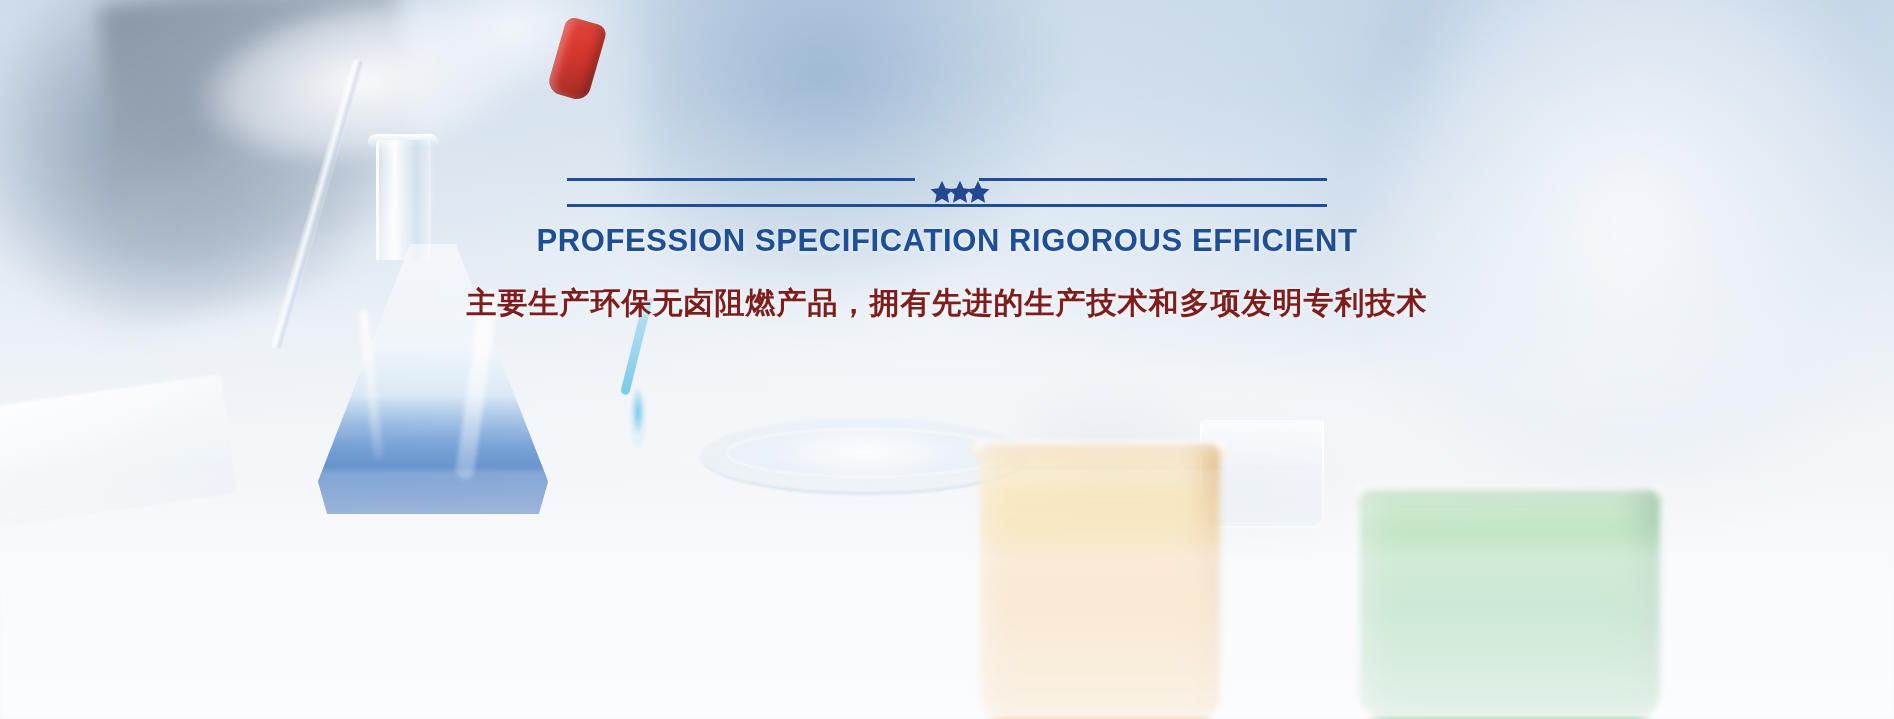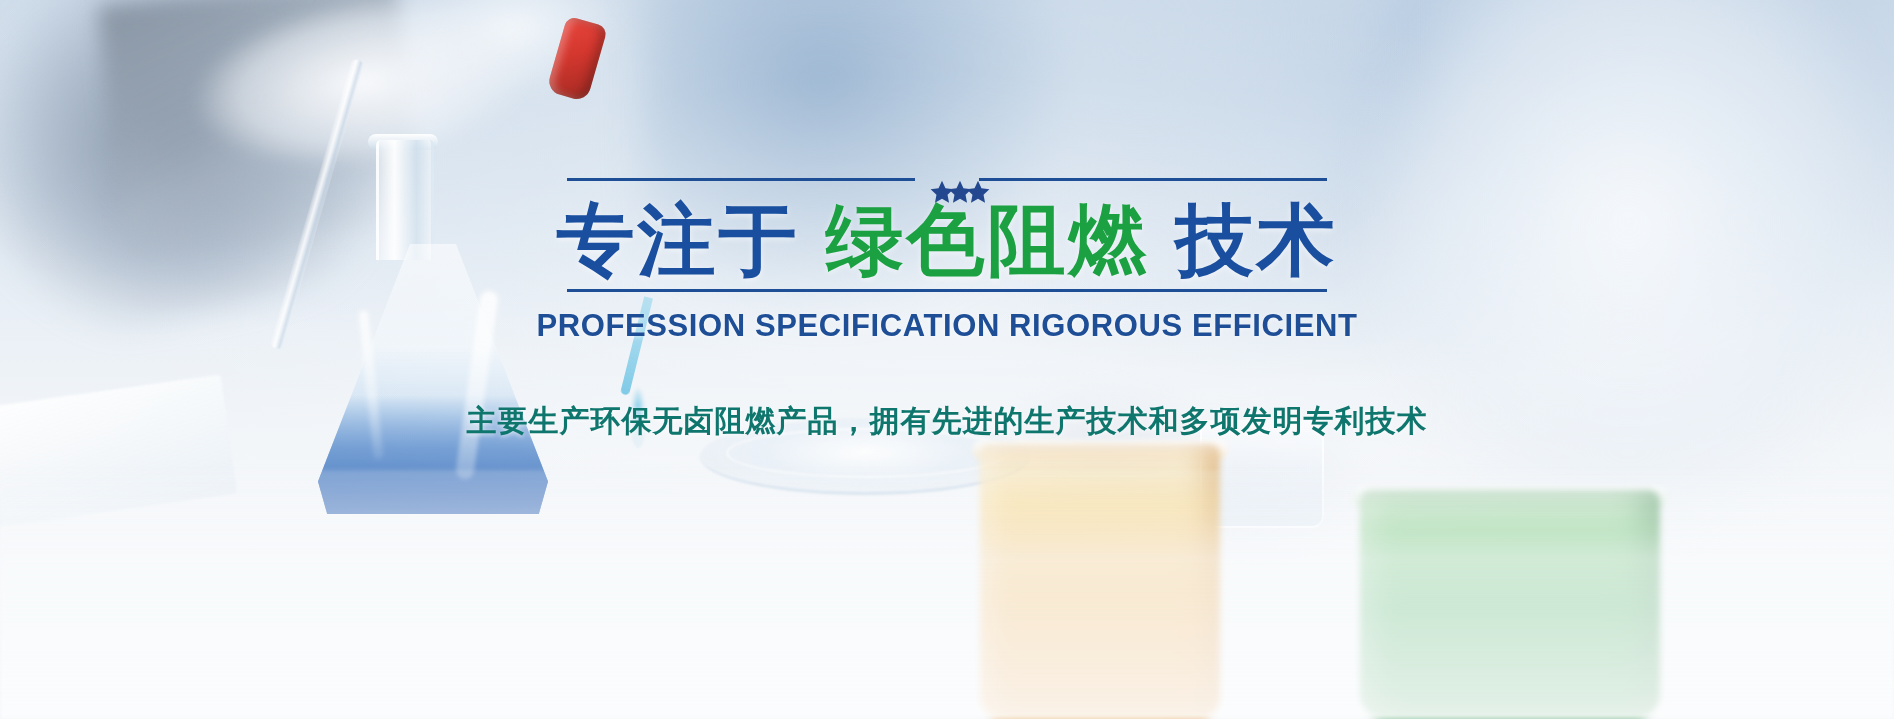--- a/index.html
+++ b/index.html
@@ -299,25 +299,25 @@
     font-weight: 700;
     letter-spacing: 0.6px;
     color: #1e4e96;
     white-space: nowrap;
     text-shadow: 0 1px 4px rgba(255,255,255,0.6);
     text-align: center;
   }
 
   
   .tagline-cn {
-    margin-top: 57px;
+    margin-top: 24px;
     font-size: 30px;
     font-weight: 700;
     letter-spacing: 1px;
-    color: #0f766e;
+    color: #7f1d1d;
     white-space: nowrap;
     text-shadow: 0 1px 5px rgba(255,255,255,0.75);
   }
 </style>
 </head>
 <body>
 
 <div id="banner">
 
   <div class="bg-layer bg-base"></div>
@@ -374,21 +374,20 @@
         </span>
         <span class="star">
           <svg width="26" height="26" viewBox="0 0 24 24" aria-hidden="true">
             <path fill="#23488f" d="M12 1.6l3.2 6.9 7.3.9-5.4 5.1 1.4 7.4L12 18.2 5.5 21.9l1.4-7.4L1.5 9.4l7.3-.9z"></path>
           </svg>
         </span>
       </div>
       <div class="rule"></div>
     </div>
 
-    <h1 class="headline"><span class="hl-blue">专注于</span><span class="hl-gap"></span><span class="hl-green">绿色阻燃</span><span class="hl-gap"></span><span class="hl-blue">技术</span></h1>
 
     <div class="under-rule"></div>
 
     <div class="subtitle-en">PROFESSION SPECIFICATION RIGOROUS EFFICIENT</div>
 
     <div class="tagline-cn">主要生产环保无卤阻燃产品，拥有先进的生产技术和多项发明专利技术</div>
 
   </div>
 </div>
 

